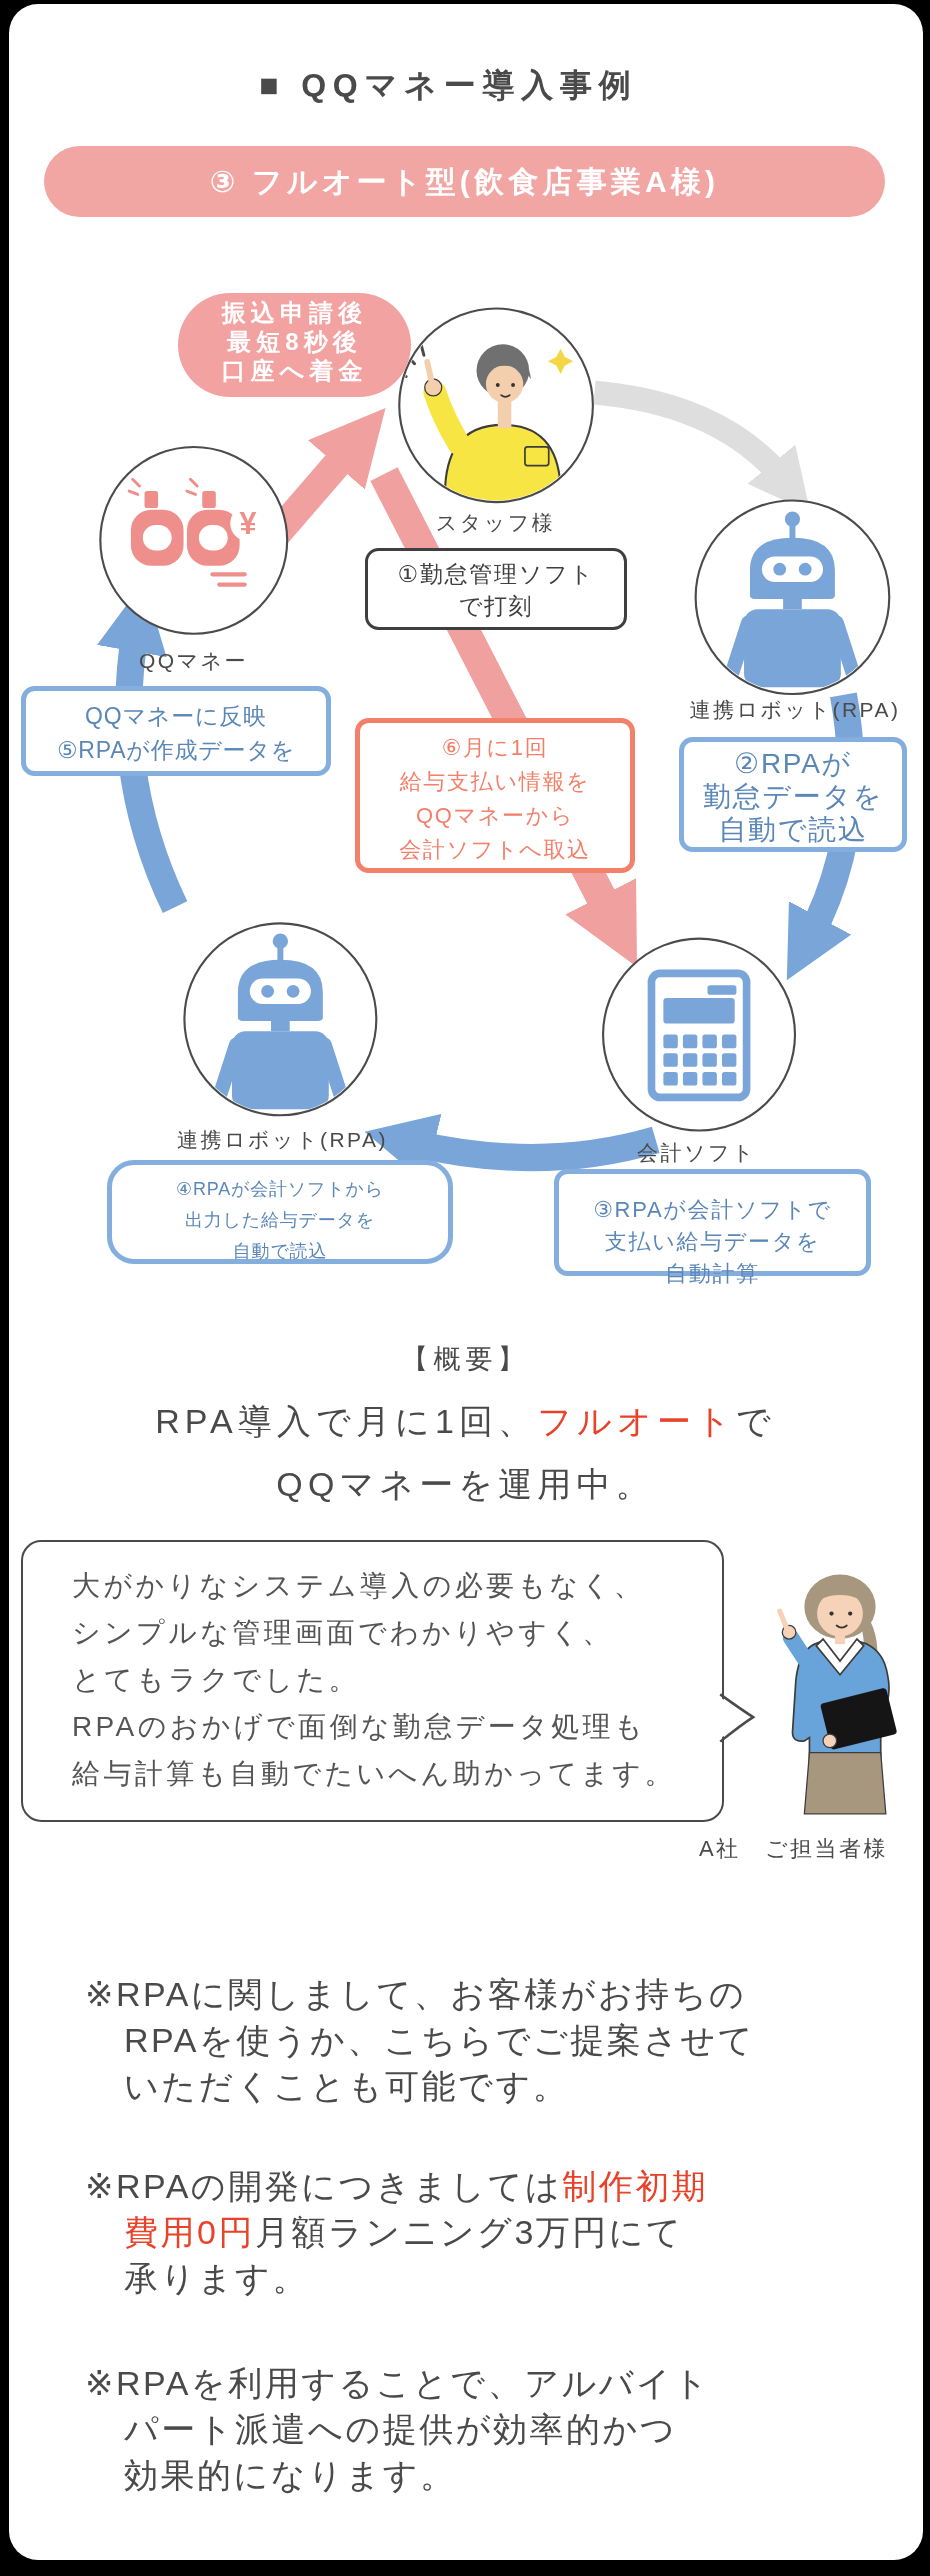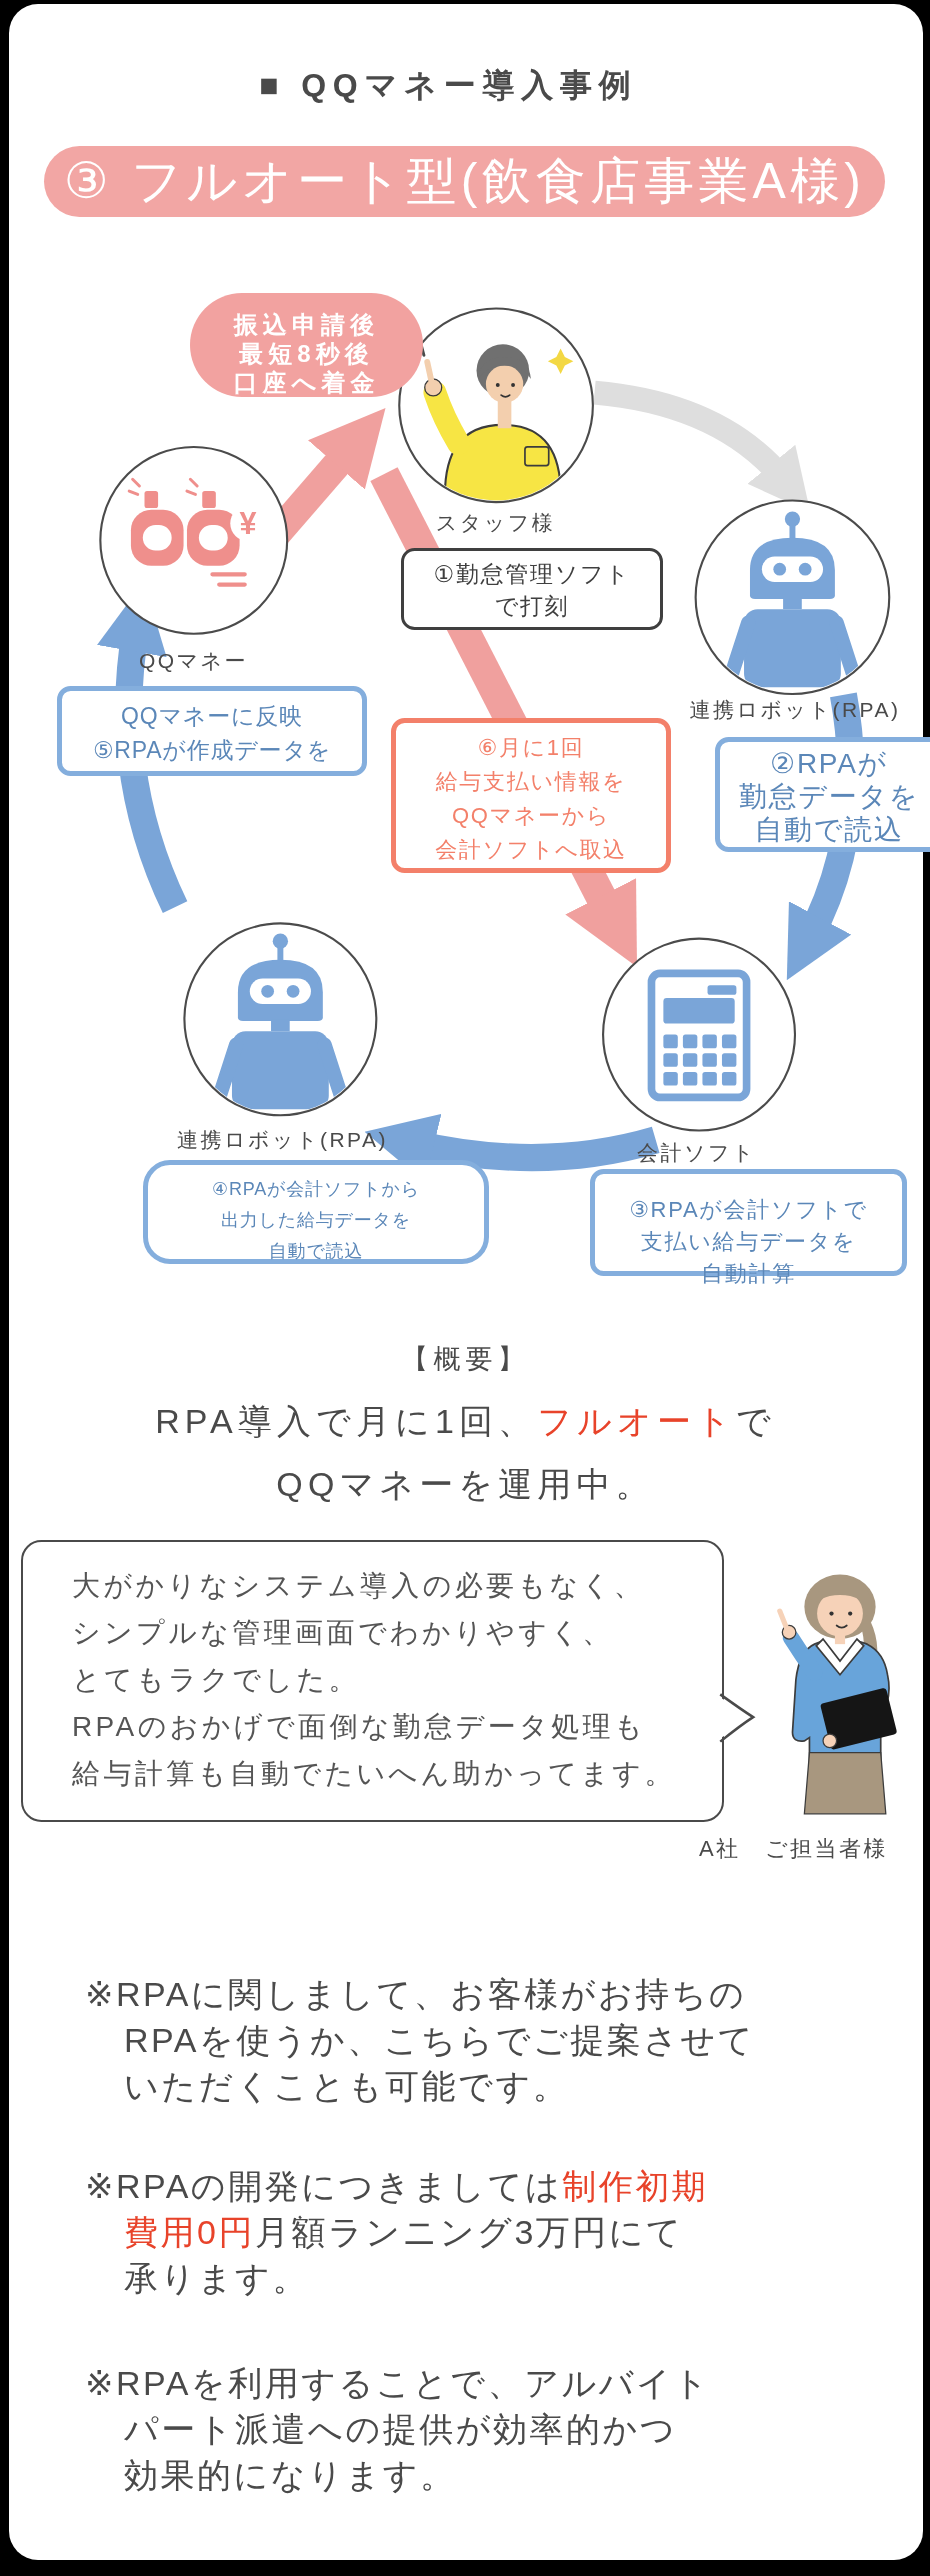--- a/index.html
+++ b/index.html
@@ -4,27 +4,27 @@
 <style>
   html,body{margin:0;padding:0;background:#000;}
   body{width:931px;height:2576px;position:relative;overflow:hidden;
        font-family:"Liberation Sans","DejaVu Sans",sans-serif;color:#4a4a4a;}
   .abs{position:absolute;}
   .card{left:8.5px;top:4.2px;width:914px;height:2556px;background:#fff;border-radius:29px;}
   .ctr{text-align:center;}
   .page-title{left:0;top:64px;width:897px;font-size:32px;font-weight:bold;
               letter-spacing:6.8px;color:#4a4a4a;}
   .pill{left:44px;top:146px;width:841px;height:71px;background:#f2a6a4;border-radius:37px;
-        color:#fff;font-size:50px;font-weight:normal;letter-spacing:4.2px;line-height:71px;}
+        color:#fff;font-size:30px;font-weight:bold;letter-spacing:4.2px;line-height:71px;}
   .diagram-svg{left:0;top:272px;}
-  .pay-bubble{left:190px;top:293px;width:233px;height:104px;background:#f2a2a0;border-radius:52px;
-        color:#fff;font-size:24px;font-weight:bold;letter-spacing:5.1px;line-height:29px;padding-top:17px;
+  .pay-bubble{left:178px;top:293px;width:233px;height:104px;background:#f2a2a0;border-radius:52px;
+        color:#fff;font-size:24px;font-weight:bold;letter-spacing:5.1px;line-height:29px;padding-top:5px;
         box-sizing:border-box;}
   .node-label{font-size:21px;letter-spacing:2.5px;color:#4a4a4a;}
-  .step-box{background:#fff;border-radius:13.6px;box-sizing:border-box;margin-left:36px;}
+  .step-box{background:#fff;border-radius:13.6px;box-sizing:border-box;}
   .step-dark{border:3.4px solid #3f3f3f;color:#3f3f3f;}
   .step-blue{border:5.1px solid #84aedd;color:#5b87b8;}
   .step-coral{border:5.1px solid #f3806a;color:#f3806a;}
   .box1{left:365px;top:548px;width:262px;height:82px;font-size:23px;line-height:32px;padding-top:6.8px;letter-spacing:1.7px;}
   .box2{left:679px;top:737px;width:228px;height:115px;font-size:28px;line-height:33px;padding-top:5.1px;letter-spacing:1.7px;}
   .box3{left:554px;top:1169px;width:317px;height:107px;font-size:22px;line-height:32px;padding-top:20px;letter-spacing:1.7px;}
   .box4{left:107px;top:1160px;width:346px;height:104px;font-size:18px;line-height:31px;padding-top:9px;letter-spacing:0.8px;border-radius:27px;}
   .box5{left:21px;top:686px;width:310px;height:90px;font-size:23px;line-height:34px;padding-top:7.6px;letter-spacing:0.8px;}
   .box6{left:355px;top:718px;width:280px;height:155px;font-size:22px;line-height:34px;padding-top:7.6px;letter-spacing:1.7px;}
   .ov-head{left:0;top:1341px;width:931px;font-size:27px;letter-spacing:5.1px;}

